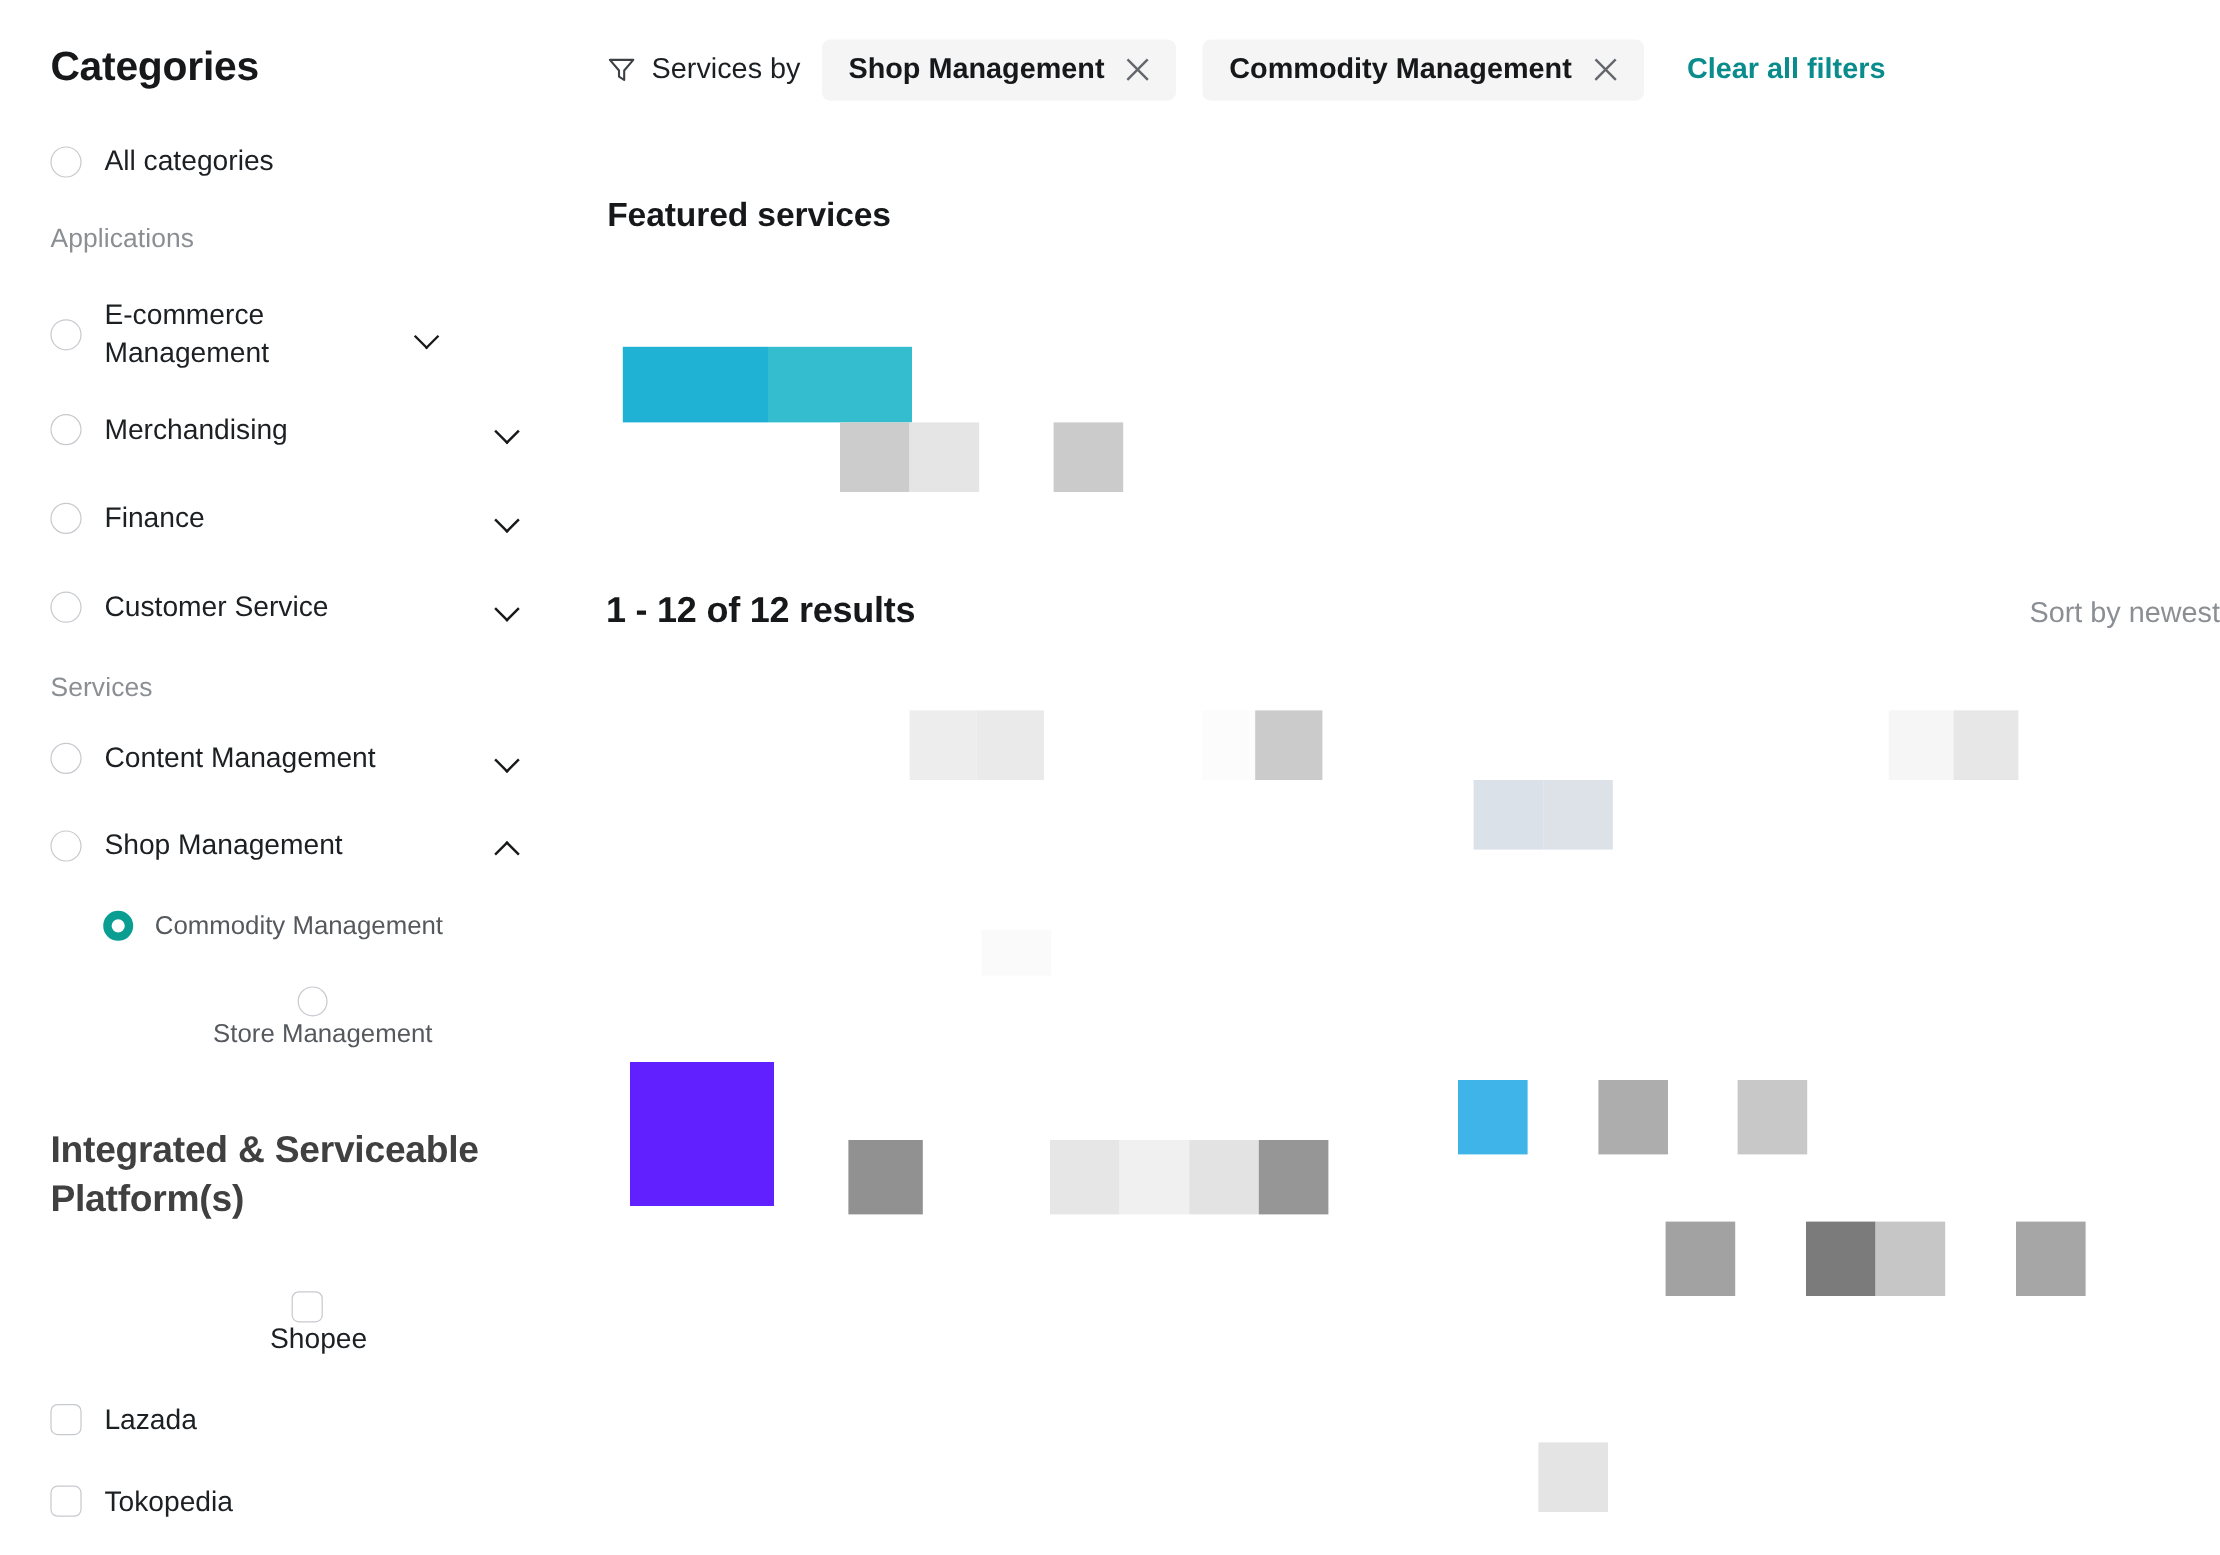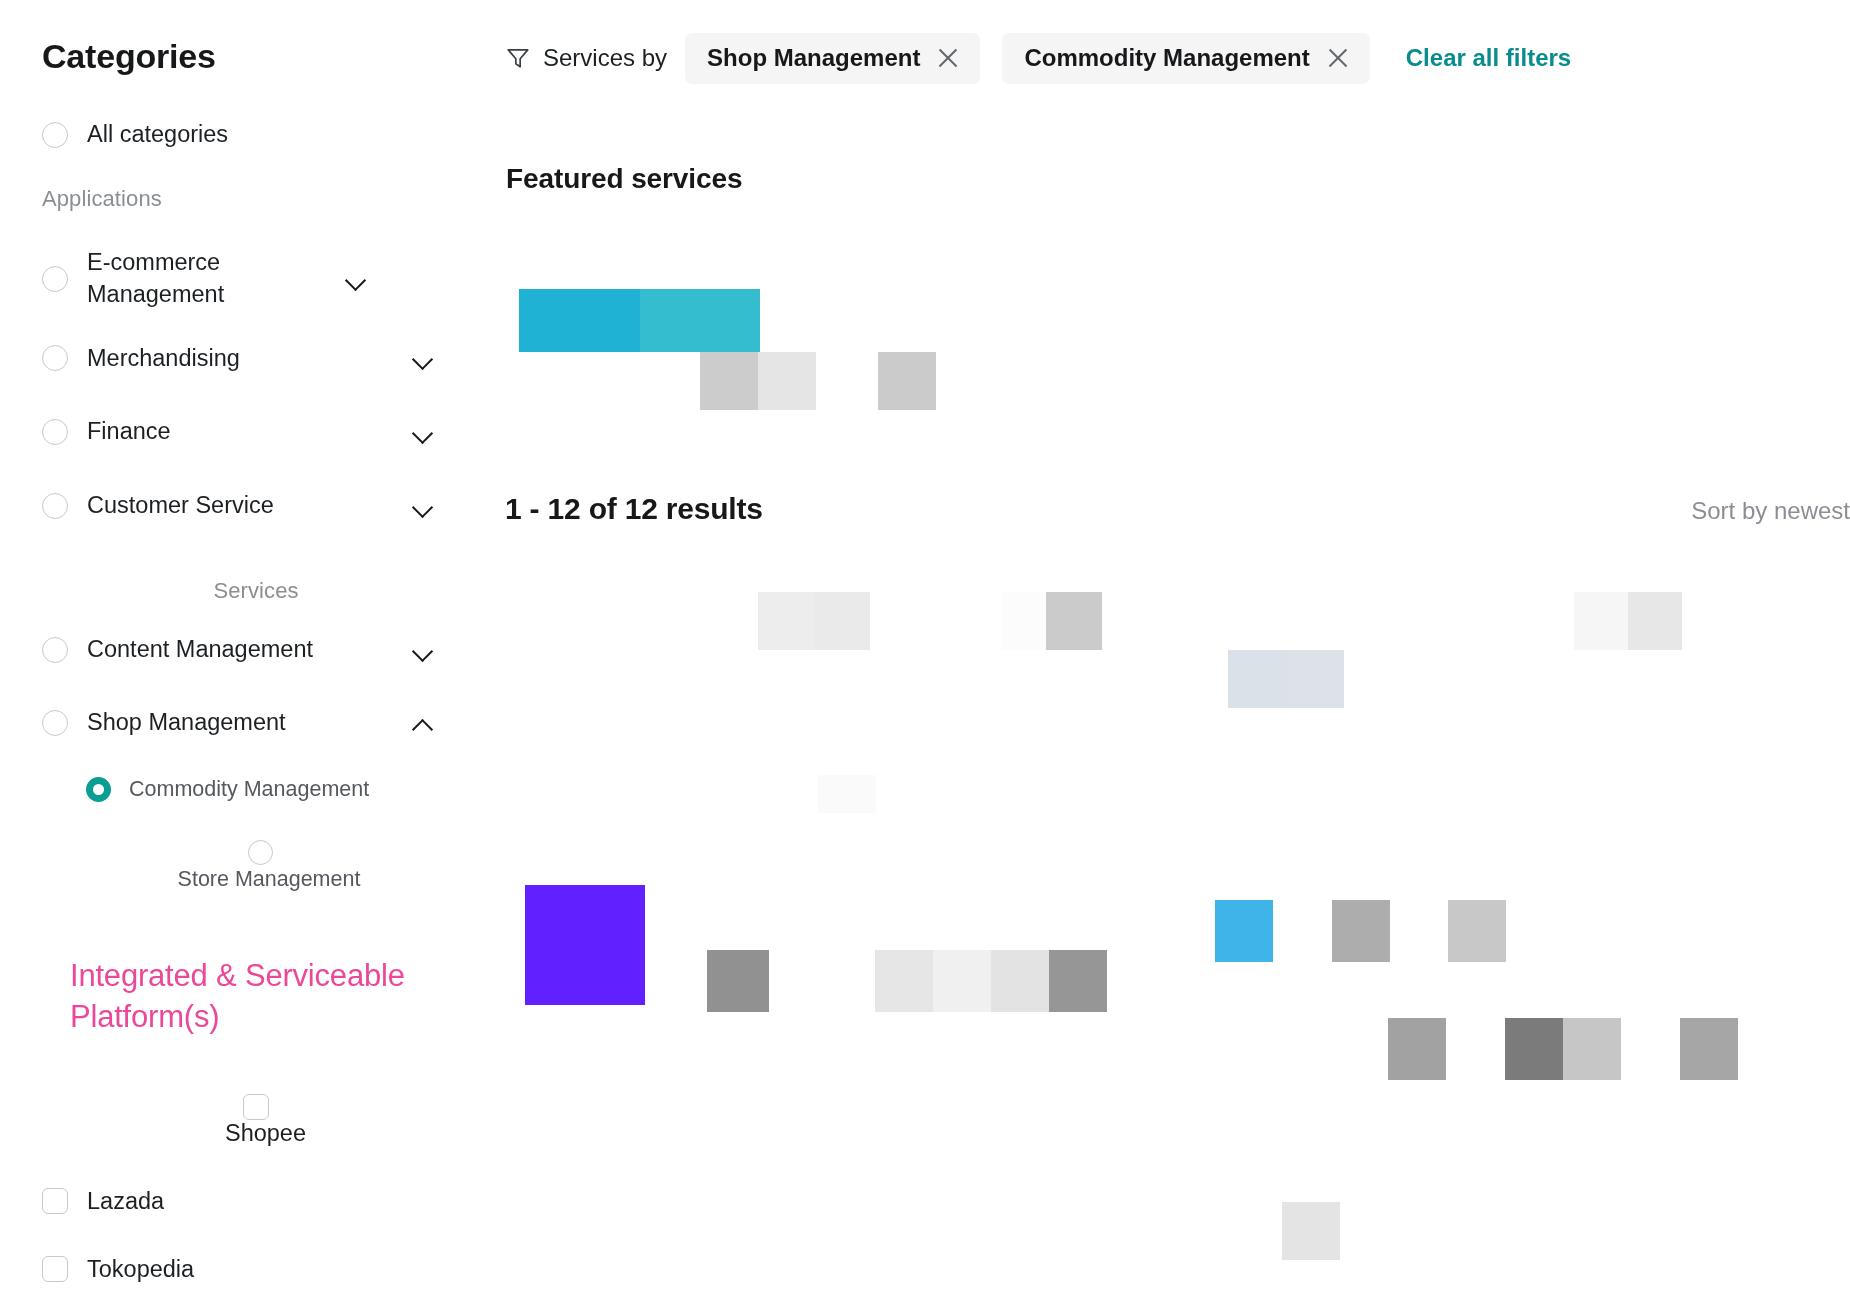--- a/index.html
+++ b/index.html
@@ -34,26 +34,25 @@
     line-height: 1.2;
   }
   .group-title {
     font-size: 22px;
     font-weight: 400;
     color: #8b8f94;
     letter-spacing: 0.1px;
   }
   .section-heading {
     font-size: 31px;
-    font-weight: 400;
-    color: #ec4899;
+    font-weight: 700;
+    color: #404040;
     line-height: 1.32;
     letter-spacing: -0.2px;
     max-width: 400px;
-    margin-left: 28px;
   }
 
   .radio-row {
     display: flex;
     align-items: center;
     width: 392px;
     cursor: pointer;
   }
   .radio-row.sub { padding-left: 44px; width: 392px; }
 
@@ -273,21 +272,21 @@
       <span class="chev"></span>
     </div>
 
     <div class="radio-row" style="margin-top:42px;">
       <span class="radio"></span>
       <span class="radio-label">Customer Service</span>
       <span class="chev"></span>
     </div>
 
     
-    <div class="group-title" style="margin-top:56px;text-align:center;">Services</div>
+    <div class="group-title" style="margin-top:38px;">Services</div>
 
     <div class="radio-row" style="margin-top:30px;">
       <span class="radio"></span>
       <span class="radio-label">Content Management</span>
       <span class="chev"></span>
     </div>
 
     <div class="radio-row" style="margin-top:42px;">
       <span class="radio"></span>
       <span class="radio-label">Shop Management</span>

